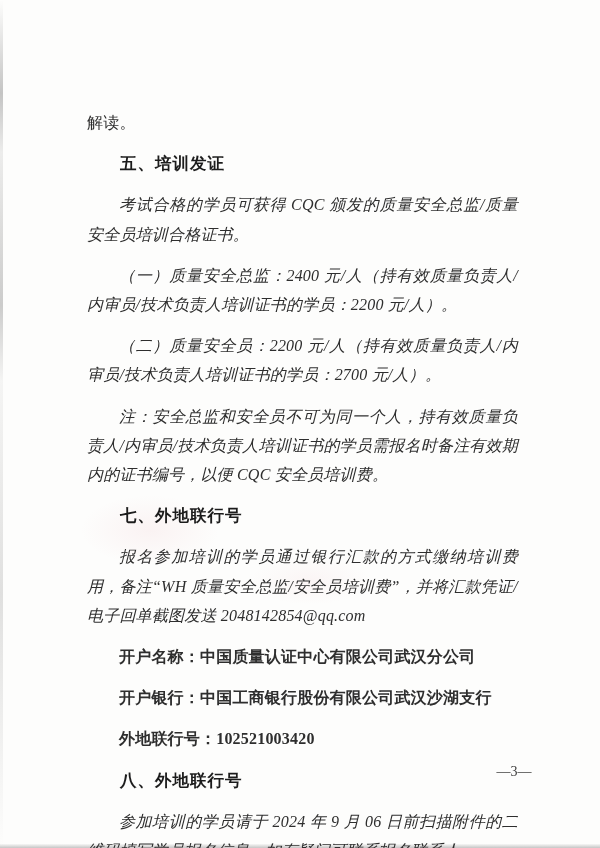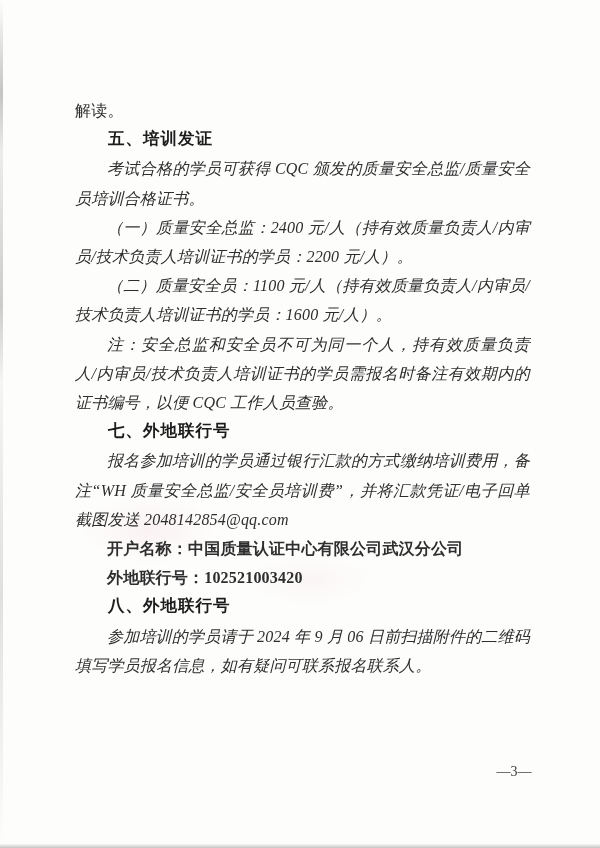--- a/index.html
+++ b/index.html
@@ -54,32 +54,32 @@
     position: absolute;
     left: 75px;
     top: 96px;
     width: 455px;
     font-size: 16px;
     line-height: 29.2px;
     letter-spacing: 0.2px;
     text-align: justify;
   }
   .content p, .content h2 {
-    margin: 0;
+    margin: 12px;
     padding: 0;
   }
   .cont-line {
     text-indent: 0;
   }
   .para {
     text-indent: 2em;
     font-style: italic;
   }
   .content h2 {
-    font-family: Liberation Mono, monospace;
+    font-family: Liberation Sans, sans-serif;
     font-size: 16.5px;
     font-weight: bold;
     color: #1c1c1c;
     text-indent: 2em;
     letter-spacing: 1px;
   }
   .bank-line {
     text-indent: 2em;
     text-align: left;
     font-weight: bold;
@@ -104,26 +104,27 @@
 <div class="scan-smudge-2"></div>
 
 <div class="content">
 
   <p class="cont-line">解读。</p>
 
   <h2>五、培训发证</h2>
   <p class="para">考试合格的学员可获得 CQC 颁发的质量安全总监/质量安全员培训合格证书。</p>
 
   <p class="para">（一）质量安全总监：2400 元/人（持有效质量负责人/内审员/技术负责人培训证书的学员：2200 元/人）。</p>
-  <p class="para">（二）质量安全员：1100 元/人（持有效质量负责人/内审员/技术负责人培训证书的学员：1600 元/人）。</p>
-  <p class="para">注：安全总监和安全员不可为同一个人，持有效质量负责人/内审员/技术负责人培训证书的学员需报名时备注有效期内的证书编号，以便 CQC 工作人员查验。</p>
+  <p class="para">（二）质量安全员：2200 元/人（持有效质量负责人/内审员/技术负责人培训证书的学员：2700 元/人）。</p>
+  <p class="para">注：安全总监和安全员不可为同一个人，持有效质量负责人/内审员/技术负责人培训证书的学员需报名时备注有效期内的证书编号，以便 CQC 安全员培训费。</p>
 
   <h2>七、外地联行号</h2>
   <p class="para">报名参加培训的学员通过银行汇款的方式缴纳培训费用，备注“WH 质量安全总监/安全员培训费”，并将汇款凭证/电子回单截图发送 2048142854@qq.com</p>
   <p class="bank-line">开户名称：中国质量认证中心有限公司武汉分公司</p>
+  <p class="bank-line">开户银行：中国工商银行股份有限公司武汉沙湖支行</p>
   <p class="bank-line">外地联行号：102521003420</p>
 
   <h2>八、外地联行号</h2>
   <p class="para">参加培训的学员请于 2024 年 9 月 06 日前扫描附件的二维码填写学员报名信息，如有疑问可联系报名联系人。</p>
 
 </div>
 
 <div class="page-number">—3—</div>
 
 </body></html>

